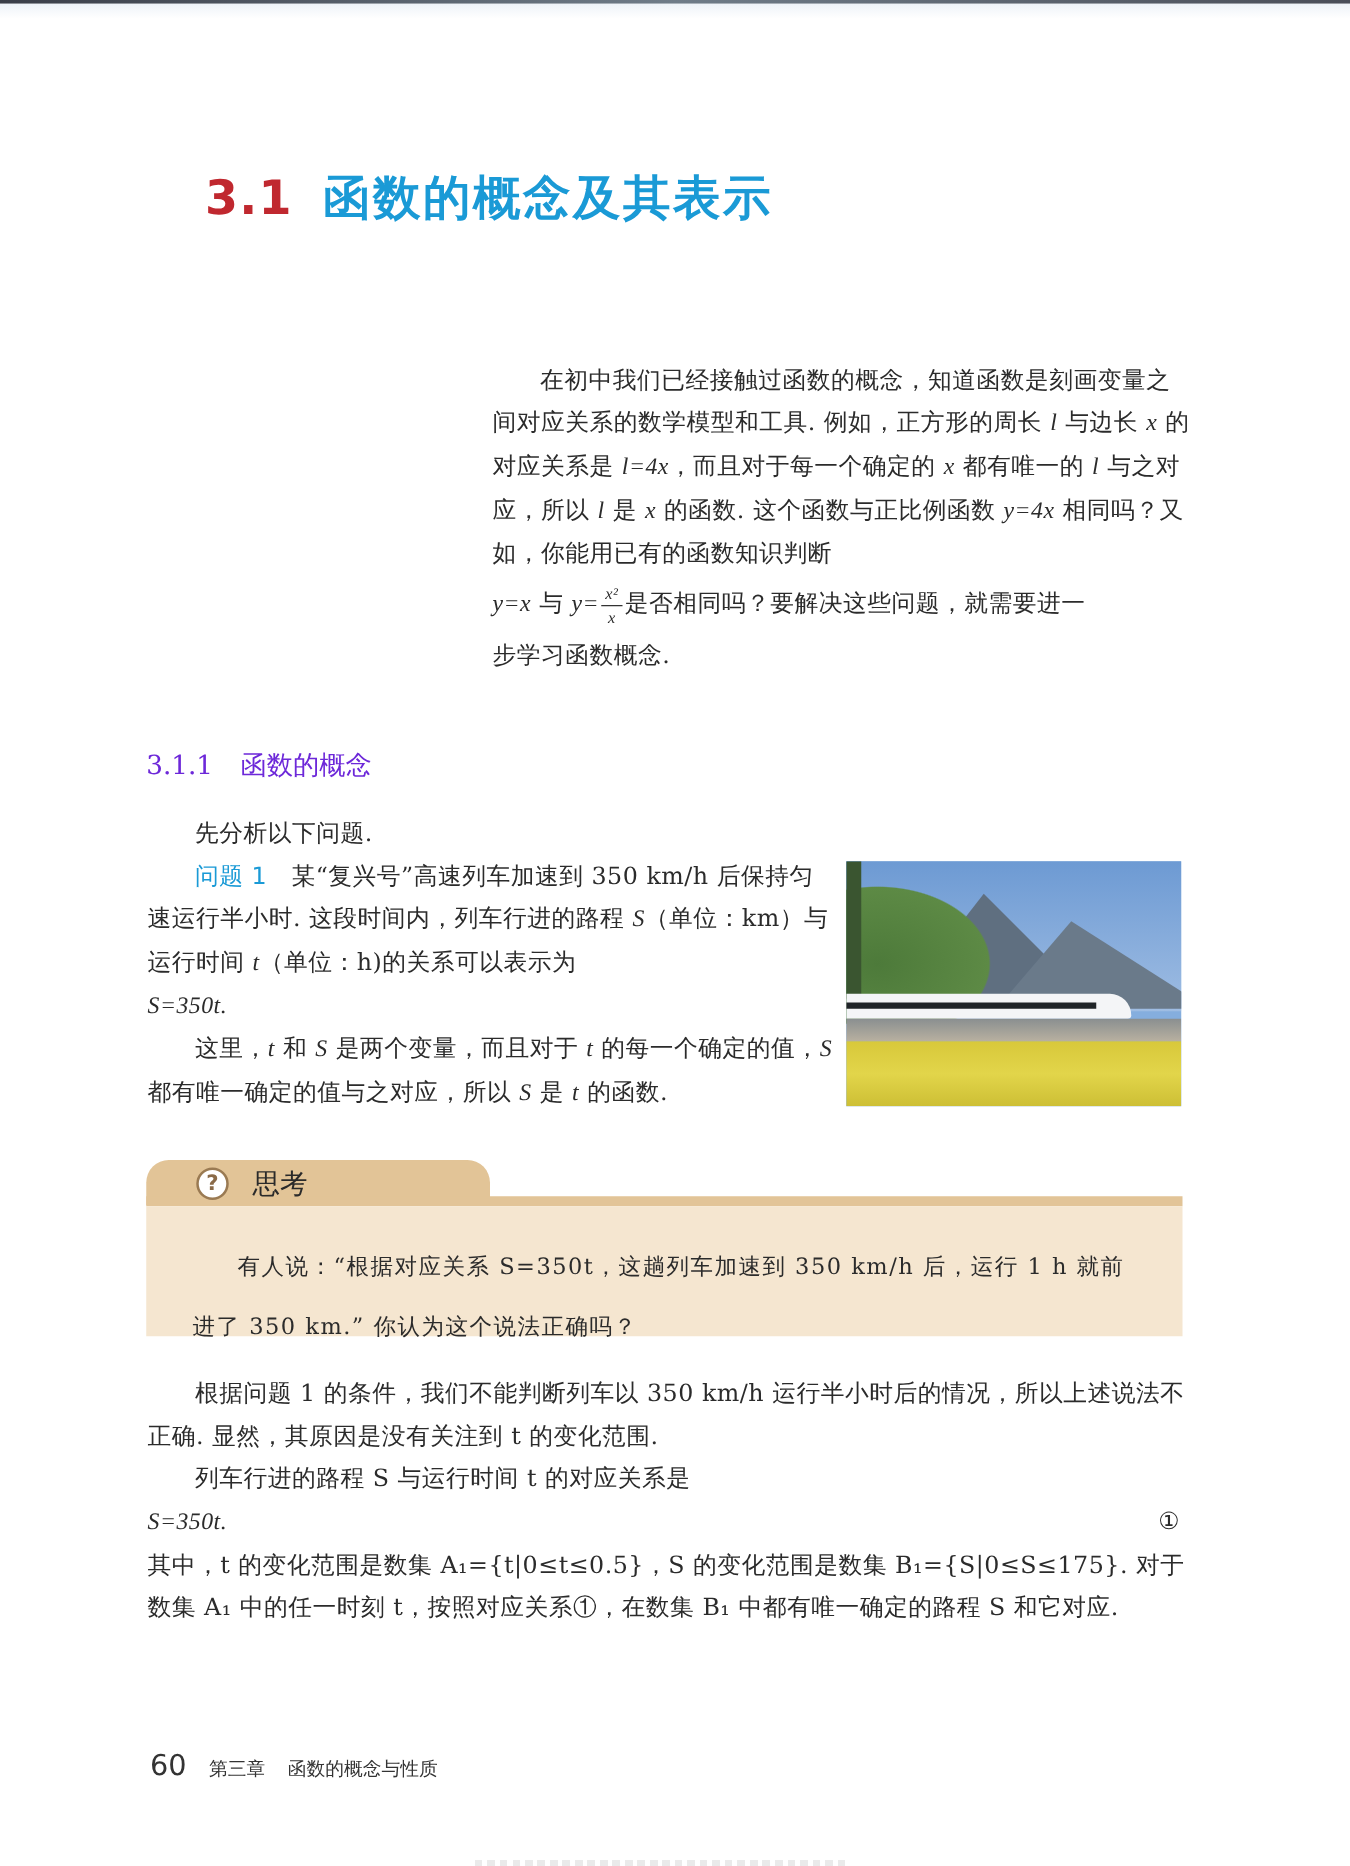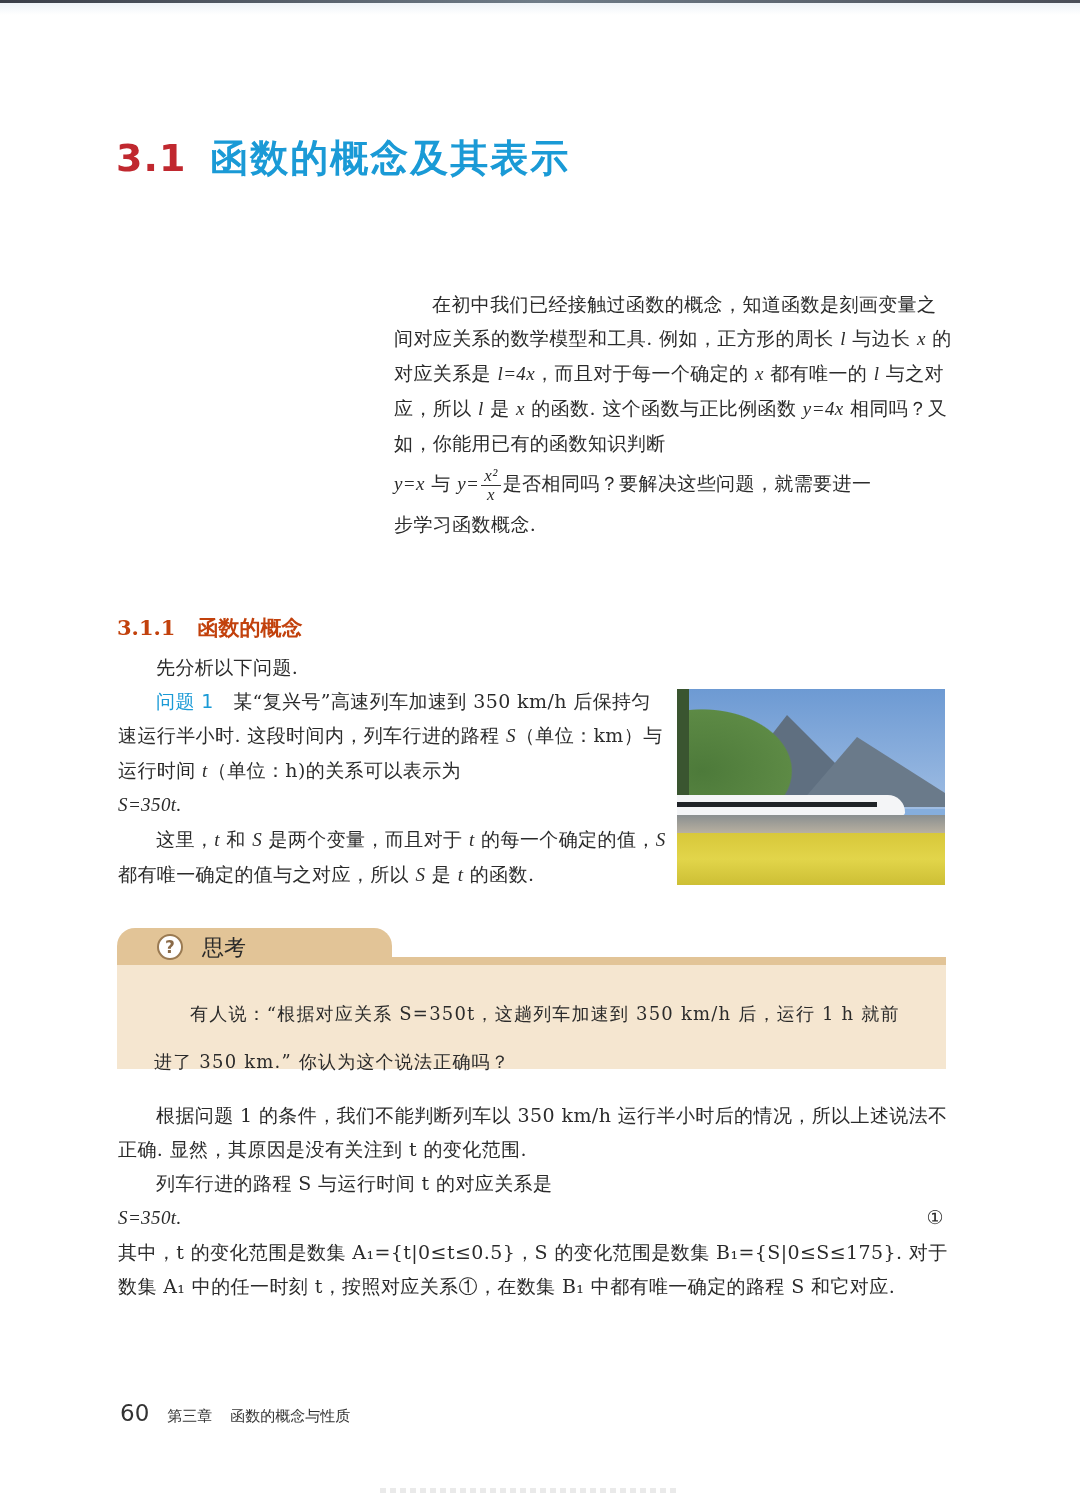--- a/index.html
+++ b/index.html
@@ -15,43 +15,43 @@
   }
   .topfade {
     position:absolute; left:0; top:3px; width:1080px; height:12px;
     background:linear-gradient(180deg,#eef3f8,#ffffff);
   }
   .chapter-title {
     position:absolute; left:116px; top:133px; height:50px;
     font-family:"DejaVu Sans","Liberation Sans",sans-serif;
     font-weight:bold; font-size:38px; line-height:50px; white-space:nowrap;
   }
-  .chapter-num { color:#c0282f; letter-spacing:1px; }
+  .chapter-num { color:#c0282f; letter-spacing:1px;margin-left:48px; }
   .chapter-name { color:#1a9ad6; margin-left:24px; letter-spacing:2px; }
 
   .para {
     position:absolute; font-size:19px; line-height:34px;
     letter-spacing:0.4px; color:#2b2b2b;
   }
   .intro { left:394px; top:287px; width:560px; }
   .intro p { margin:0; }
   .ind { text-indent:2em; }
   .m { font-style:italic; font-family:"Liberation Serif","DejaVu Serif",serif; }
   .frac-line { line-height:46px; }
   .frac {
     display:inline-block; vertical-align:middle; text-align:center;
-    line-height:18px; font-size:17px; margin:0 2px;
+    line-height:18px; font-size:13px; margin:0 2px;
   }
   .frac .num { display:block; border-bottom:1px solid #333; padding:0 3px; }
   .frac .den { display:block; }
 
   .section-title {
-    position:absolute; left:117px; top:614px;
+    position:absolute; left:117px; top:598px;
     font-family:"DejaVu Serif","Liberation Serif",serif;
-    font-weight:bold; font-size:21px; color:#c2410c; white-space:nowrap;
+    font-weight:normal; font-size:21px; color:#6d28d9; white-space:nowrap;
   }
   .section-title .name {
     font-family:"DejaVu Sans","Liberation Sans",sans-serif; margin-left:22px;
   }
 
   .problem { left:118px; top:650px; width:552px; }
   .problem p { margin:0; }
   .label-blue { color:#1a9ad6; font-family:"DejaVu Sans","Liberation Sans",sans-serif; }
   .center { text-indent:0; }
 

